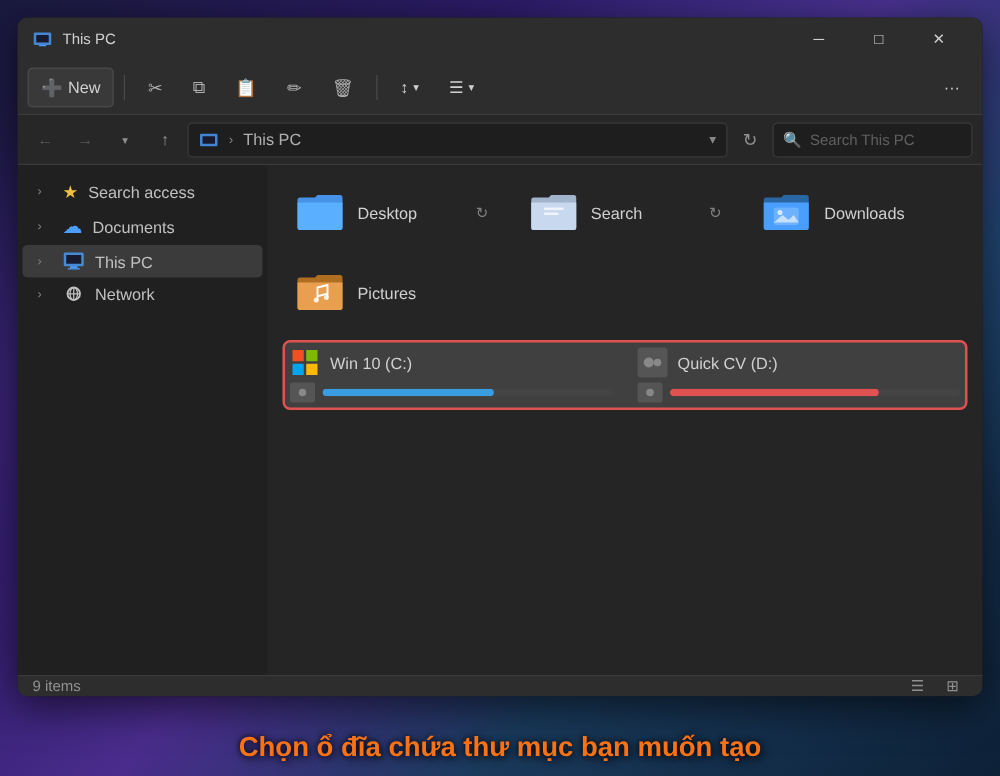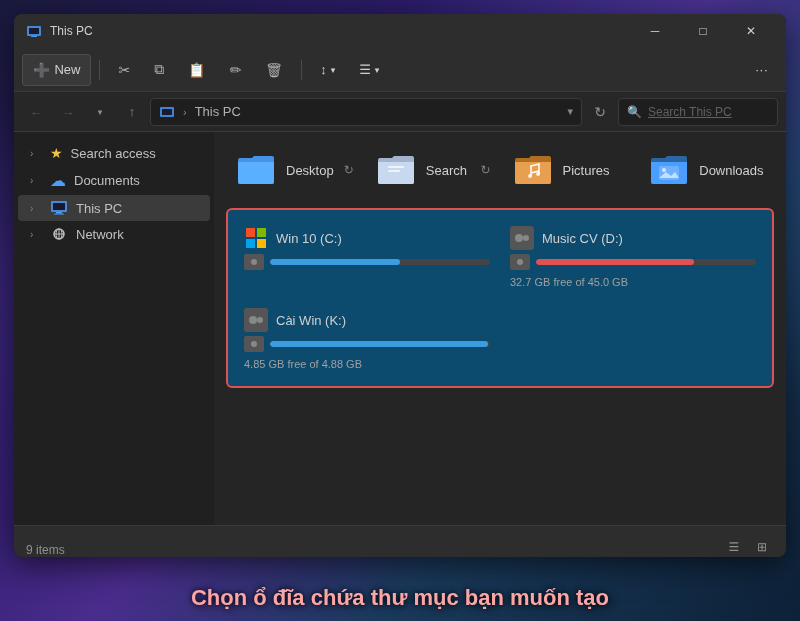--- a/index.html
+++ b/index.html
@@ -216,22 +216,22 @@
     .file-area {
       flex: 1;
       background: #252525;
       padding: 12px;
       overflow-y: auto;
     }
 
     
     .folders-grid {
       display: grid;
-      grid-template-columns: 1fr 1fr 1fr 1fr;
-      gap: 2px;
+      grid-template-columns: 1fr 1fr 1fr;
+      gap: 12px;
       margin-bottom: 12px;
     }
     .folder-item {
       display: flex;
       align-items: center;
       gap: 10px;
       padding: 8px 10px;
       border-radius: 6px;
       cursor: pointer;
       color: #d0d0d0;
@@ -246,22 +246,21 @@
     .folder-refresh {
       margin-left: auto;
       color: #808080;
       font-size: 12px;
     }
 
     
     .drives-section {
       border: 2px solid #e05252;
       border-radius: 6px;
-      padding: 12px;
-      background: #0c4a6e;
+      background: #404040;
     }
     .drives-grid {
       display: grid;
       grid-template-columns: 1fr 1fr;
       gap: 12px;
     }
     .drive-item {
       display: flex;
       flex-direction: column;
       gap: 4px;
@@ -322,34 +321,34 @@
       grid-column: 1;
     }
 
     
     .overlay-text {
       position: absolute;
       bottom: 10px;
       left: 0;
       right: 0;
       text-align: center;
-      color: #fca5a5;
+      color: #f97316;
       font-size: 22px;
       font-weight: 700;
       text-shadow: 2px 2px 8px rgba(0,0,0,0.8), -1px -1px 4px rgba(0,0,0,0.6);
       z-index: 2;
       font-family: Arial, sans-serif;
     }
 
     
     .status-bar {
       display: flex;
-      align-items: flex-end;
+      align-items: center;
       background: #2d2d2d;
-      height: 32px;
+      height: 17px;
       padding: 0 12px;
       border-top: 1px solid #3a3a3a;
       color: #909090;
       font-size: 12px;
       flex-shrink: 0;
     }
     .status-bar-right {
       margin-left: auto;
       display: flex;
       gap: 4px;
@@ -435,21 +434,21 @@
       </svg>
       <span class="address-chevron">›</span>
       <span class="address-breadcrumb">This PC</span>
       <div style="margin-left:auto; display:flex; gap:4px;">
         <span style="color:#888; font-size:11px">▾</span>
       </div>
     </div>
     <div class="nav-btn" style="font-size:14px;">↻</div>
     <div class="search-box">
       <span style="font-size:12px">🔍</span>
-      <span style="color:#606060; font-size:12px;text-decoration:underline;">Search This PC</span>
+      <span style="color:#606060; font-size:12px;">Search This PC</span>
     </div>
   </div>
 
   <div class="main-content">
 
     <div class="sidebar">
 
       <div class="sidebar-item">
         <span class="sidebar-chevron">›</span>
         <span style="color:#f0c040; font-size:14px;">★</span>
@@ -510,41 +509,41 @@
             </svg>
           </div>
           <span>Search</span>
           <span class="folder-refresh">↻</span>
         </div>
 
 
         <div class="folder-item">
           <div class="folder-icon">
             <svg width="40" height="36" viewBox="0 0 40 36">
+              <path d="M2 8 Q2 6 4 6 L16 6 L18 4 L36 4 Q38 4 38 6 L38 30 Q38 32 36 32 L4 32 Q2 32 2 30 Z" fill="#2a6eb0" opacity="0.9"></path>
+              <path d="M2 10 L38 10 L38 30 Q38 32 36 32 L4 32 Q2 32 2 30 Z" fill="#4a9eff"></path>
+              <rect x="10" y="14" width="20" height="14" rx="2" fill="white" opacity="0.2"></rect>
+              <circle cx="15" cy="18" r="2" fill="white" opacity="0.7"></circle>
+              <path d="M10 26 L17 20 L22 24 L26 20 L30 26" fill="white" opacity="0.6"></path>
+            </svg>
+          </div>
+          <span>Downloads</span>
+        </div>
+
+        <div class="folder-item">
+          <div class="folder-icon">
+            <svg width="40" height="36" viewBox="0 0 40 36">
               <path d="M2 8 Q2 6 4 6 L16 6 L18 4 L36 4 Q38 4 38 6 L38 30 Q38 32 36 32 L4 32 Q2 32 2 30 Z" fill="#c07820" opacity="0.9"></path>
               <path d="M2 10 L38 10 L38 30 Q38 32 36 32 L4 32 Q2 32 2 30 Z" fill="#e8a050"></path>
               <path d="M18 14 L26 12 L26 19 L18 21 Z M18 19 L18 24 M26 17 L26 22" stroke="white" stroke-width="1.5" fill="none" stroke-linecap="round"></path>
               <circle cx="17" cy="24" r="2" fill="white" opacity="0.8"></circle>
               <circle cx="25" cy="22" r="2" fill="white" opacity="0.8"></circle>
             </svg>
           </div>
           <span>Pictures</span>
-        </div>
-
-        <div class="folder-item">
-          <div class="folder-icon">
-            <svg width="40" height="36" viewBox="0 0 40 36">
-              <path d="M2 8 Q2 6 4 6 L16 6 L18 4 L36 4 Q38 4 38 6 L38 30 Q38 32 36 32 L4 32 Q2 32 2 30 Z" fill="#2a6eb0" opacity="0.9"></path>
-              <path d="M2 10 L38 10 L38 30 Q38 32 36 32 L4 32 Q2 32 2 30 Z" fill="#4a9eff"></path>
-              <rect x="10" y="14" width="20" height="14" rx="2" fill="white" opacity="0.2"></rect>
-              <circle cx="15" cy="18" r="2" fill="white" opacity="0.7"></circle>
-              <path d="M10 26 L17 20 L22 24 L26 20 L30 26" fill="white" opacity="0.6"></path>
-            </svg>
-          </div>
-          <span>Downloads</span>
         </div>
 
 
       </div>
 
       <div class="drives-section">
         <div class="drives-grid">
 
           <div class="drive-item">
             <div class="drive-header">
@@ -562,46 +561,30 @@
                 <div class="drive-bar-fill blue" style="width: 59%"></div>
               </div>
             </div>
           </div>
 
           <div class="drive-item">
             <div class="drive-header">
               <div class="drive-hdd-icon" style="width:24px;height:24px;background:#555;border-radius:3px;display:flex;align-items:center;justify-content:center;">
                 <div style="width:8px;height:8px;border-radius:50%;background:#888;"></div>
               </div>
-              <span class="drive-name">Music CV (D:)</span>
+              <span class="drive-name">Quick CV (D:)</span>
             </div>
             <div class="drive-bar-wrap">
               <div class="drive-hdd-icon"></div>
               <div class="drive-bar-bg">
                 <div class="drive-bar-fill red" style="width: 72%"></div>
               </div>
             </div>
-            <div class="drive-size">32.7 GB free of 45.0 GB</div>
           </div>
 
-          <div class="drive-item drive-single">
-            <div class="drive-header">
-              <div class="drive-hdd-icon" style="width:24px;height:24px;background:#555;border-radius:3px;display:flex;align-items:center;justify-content:center;">
-                <div style="width:8px;height:8px;border-radius:50%;background:#888;"></div>
-              </div>
-              <span class="drive-name">Cài Win (K:)</span>
-            </div>
-            <div class="drive-bar-wrap">
-              <div class="drive-hdd-icon"></div>
-              <div class="drive-bar-bg">
-                <div class="drive-bar-fill blue" style="width: 99%"></div>
-              </div>
-            </div>
-            <div class="drive-size">4.85 GB free of 4.88 GB</div>
-          </div>
 
         </div>
       </div>
 
     </div>
   </div>
 
   <div class="status-bar">
     <span>9 items</span>
     <div class="status-bar-right">

